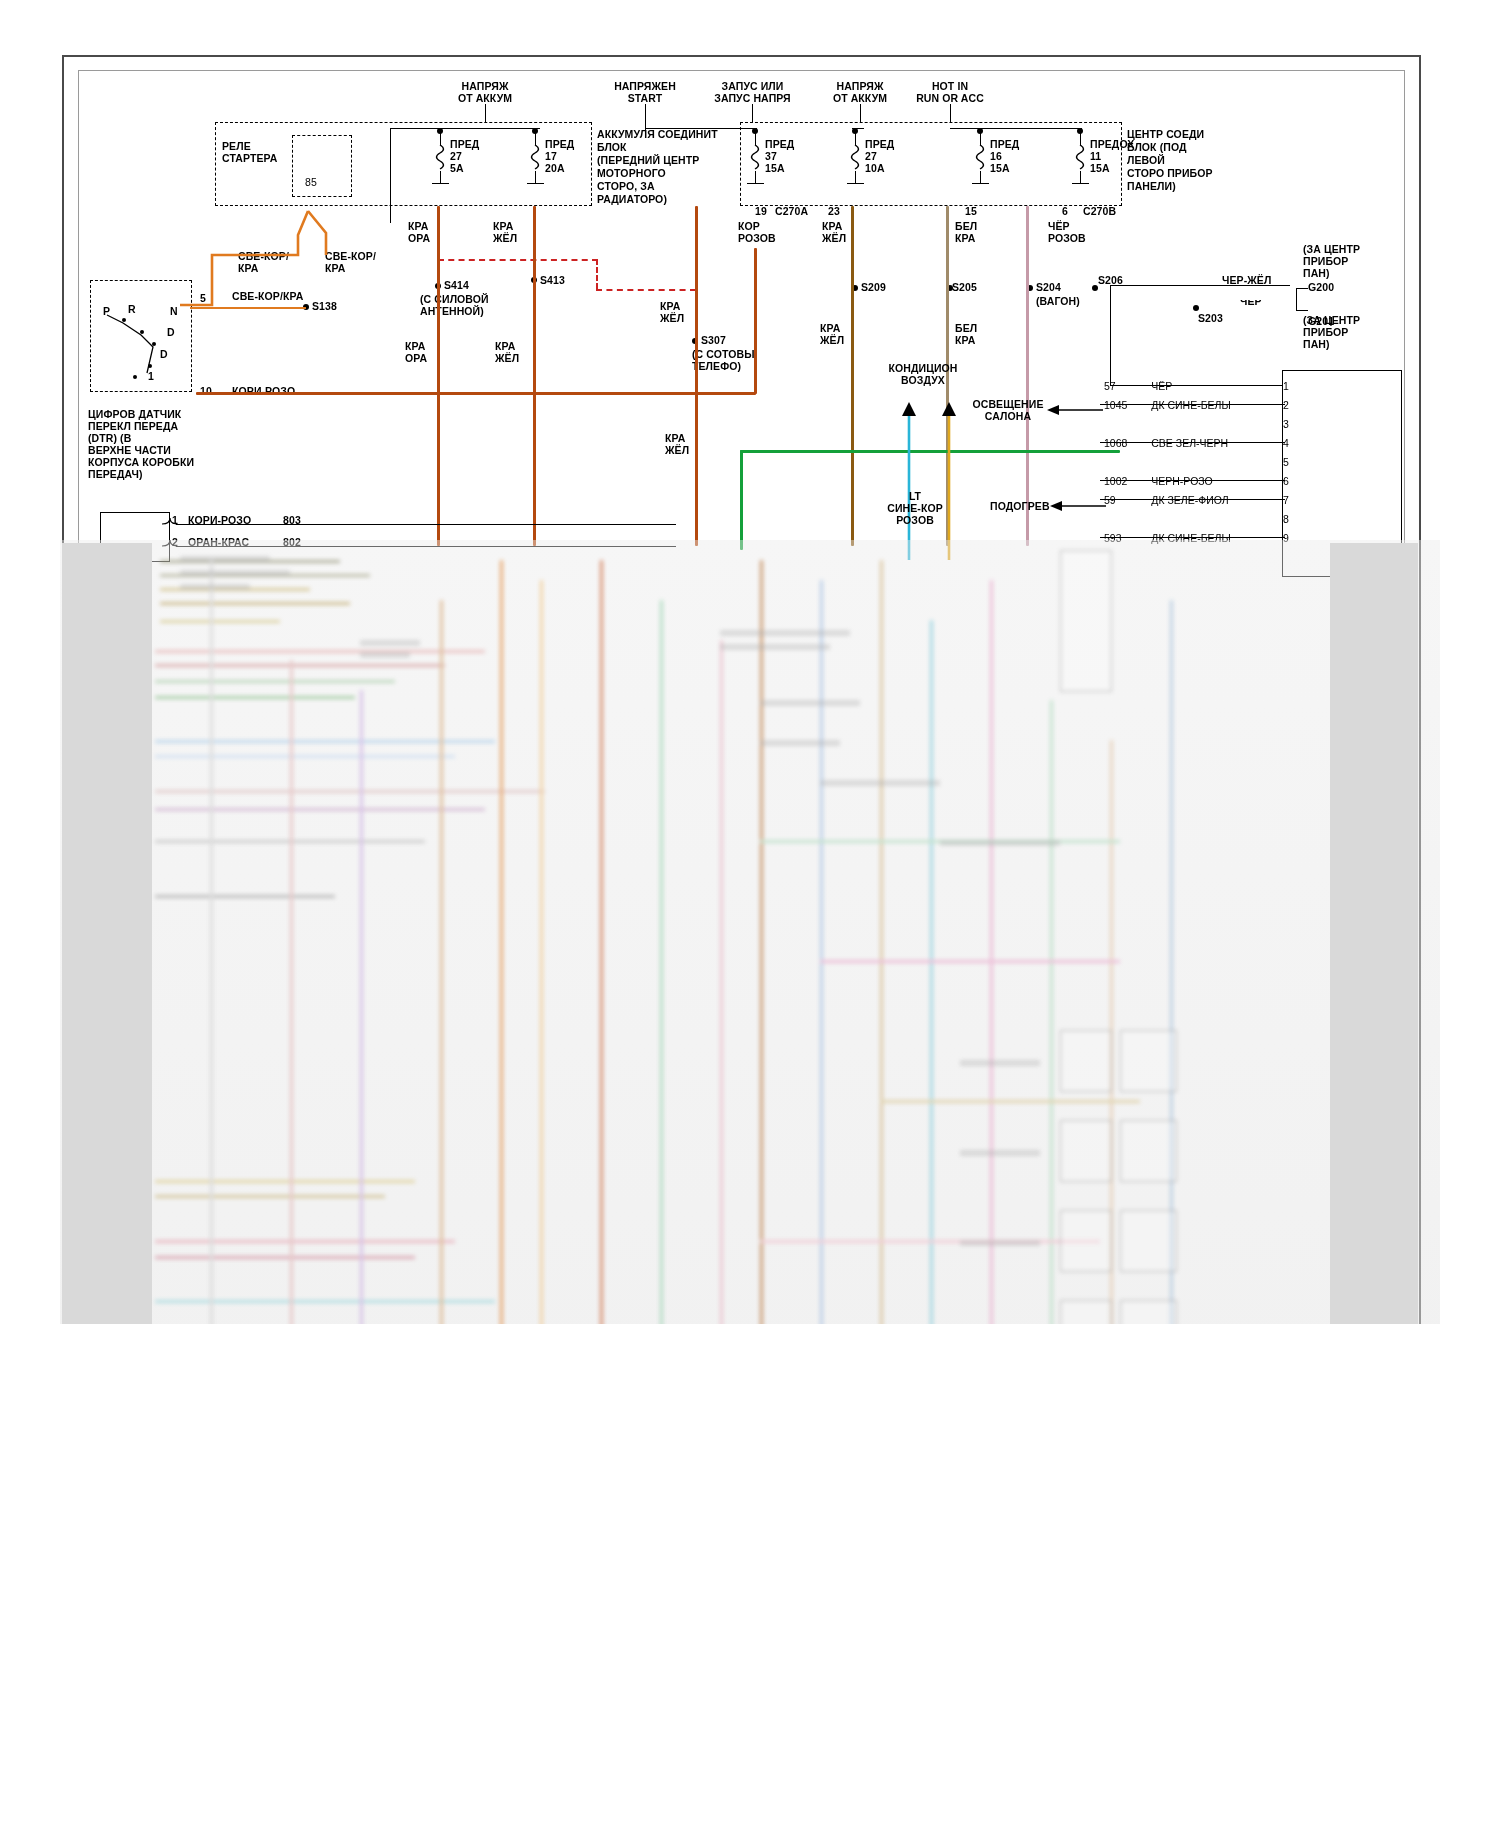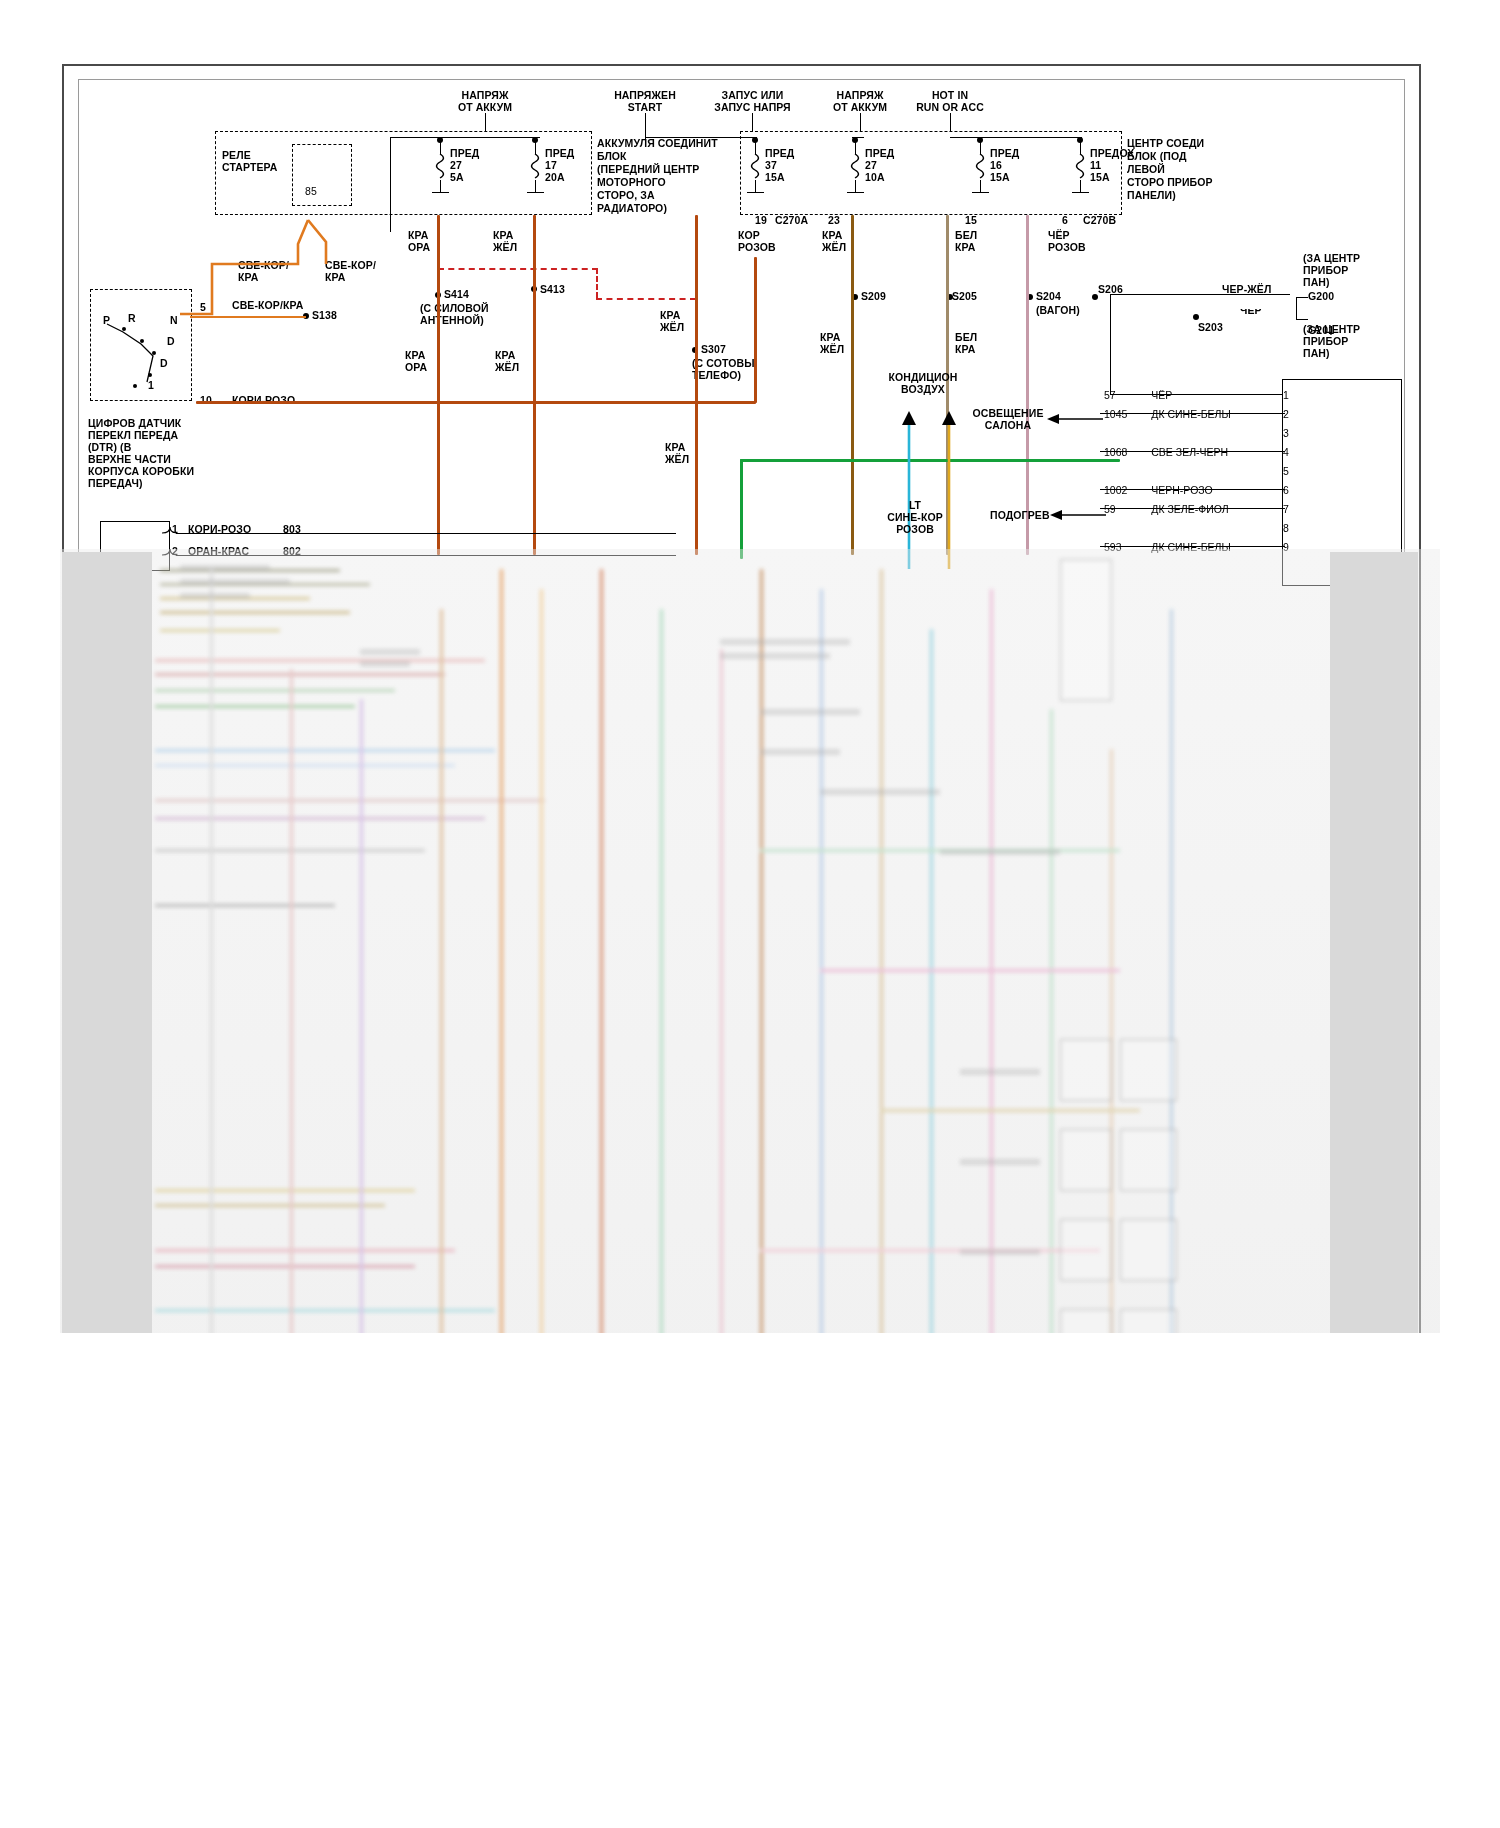--- a/index.html
+++ b/index.html
@@ -1,17 +1,17 @@
 <!DOCTYPE html>
 <html><head>
 <meta charset="utf-8">
 <style>
   html,body{margin:0;padding:0;background:#ffffff;}
   body{width:1500px;height:1828px;position:relative;font-family:"Liberation Sans",sans-serif;}
-  #sheet{position:absolute;left:0;top:0;width:1500px;height:1324px;overflow:hidden;background:#fff;margin-top:9px;}
+  #sheet{position:absolute;left:0;top:0;width:1500px;height:1324px;overflow:hidden;background:#fff;}
   .frame{position:absolute;left:62px;top:55px;width:1355px;height:1680px;border:2px solid #4a4a4a;background:#fff;}
   .inner-frame{position:absolute;left:78px;top:70px;width:1325px;height:1650px;border:1px solid #9a9a9a;}
   .lbl{position:absolute;font-size:10.5px;line-height:12px;color:#000;white-space:pre;letter-spacing:0.1px;}
   .lbl.b{font-weight:bold;}
   .lbl.c{text-align:center;}
   .dash{position:absolute;border:1.5px dashed #000;}
   .solid{position:absolute;border:1px solid #000;}
   .hline{position:absolute;height:0;border-top:1.6px solid #000;}
   .vline{position:absolute;width:0;border-left:1.6px solid #000;}
   .dot{position:absolute;width:6px;height:6px;border-radius:50%;background:#000;}

